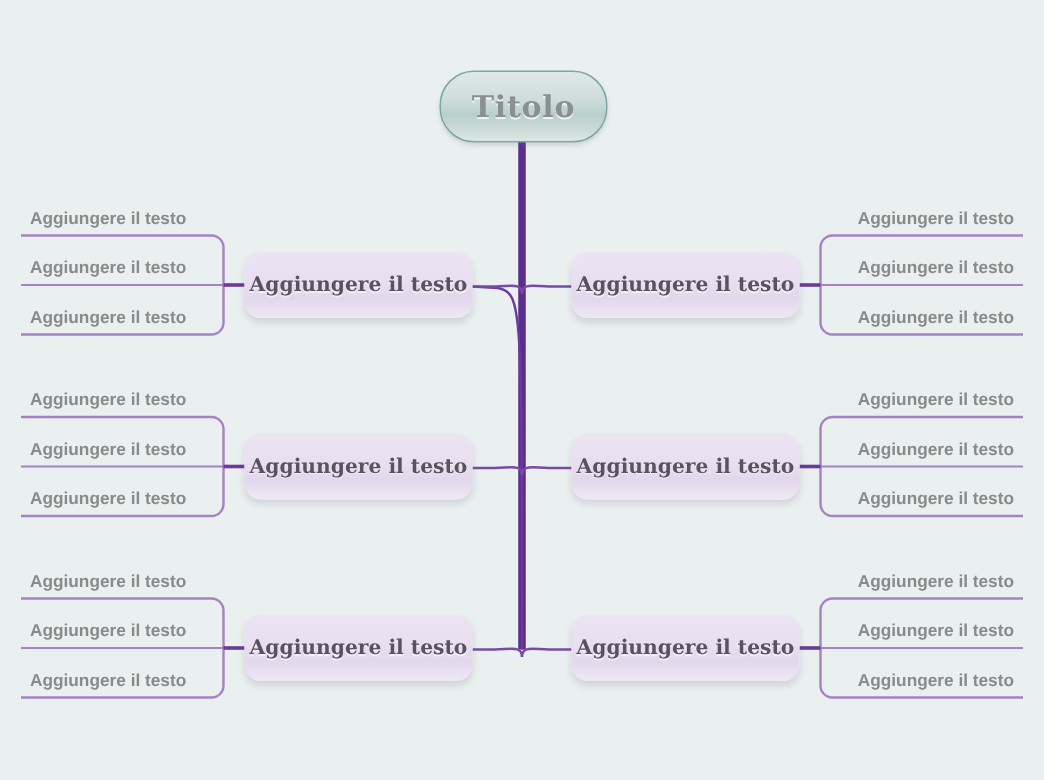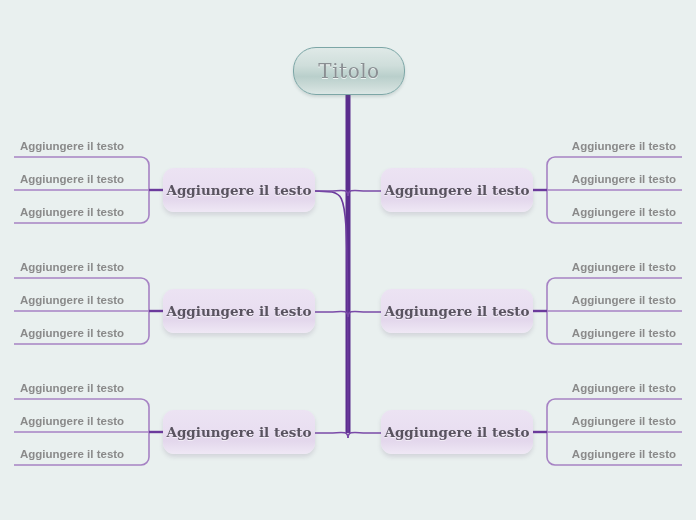--- a/index.html
+++ b/index.html
@@ -43,21 +43,21 @@
                 #cddcd9 85%,
                 #dbe7e5 100%);
     box-shadow: 0 2px 3px rgba(90,110,110,0.20);
     display: flex;
     align-items: center;
     justify-content: center;
     z-index: 5;
   }
   .title-text {
     font-family: "DejaVu Serif", serif;
-    font-weight: normal;
+    font-weight: bold;
     font-size: 20px;
     color: #8a8f93;
     text-shadow: 0 1px 0 rgba(255,255,255,0.75);
     letter-spacing: 0.5px;
     white-space: nowrap;
   }
 
   
   .branch-node {
     position: absolute;

